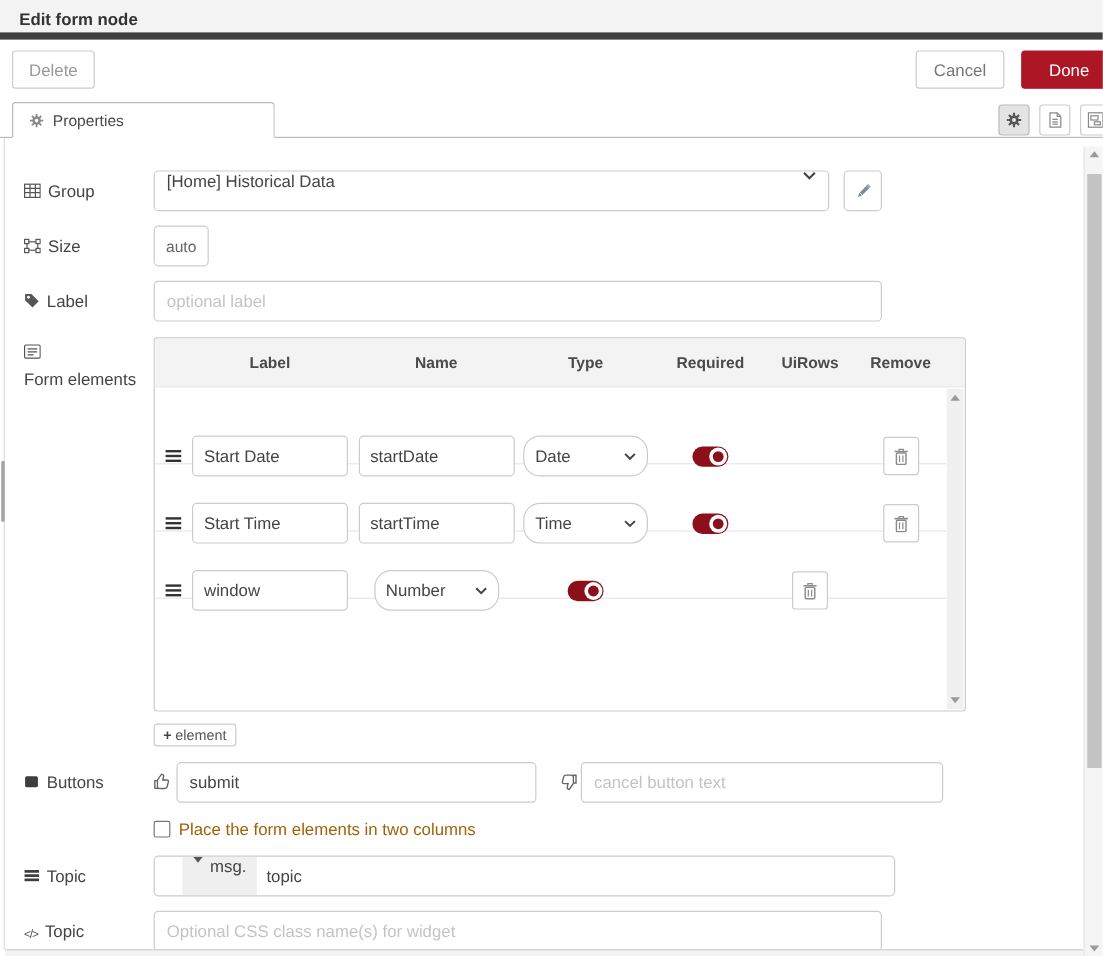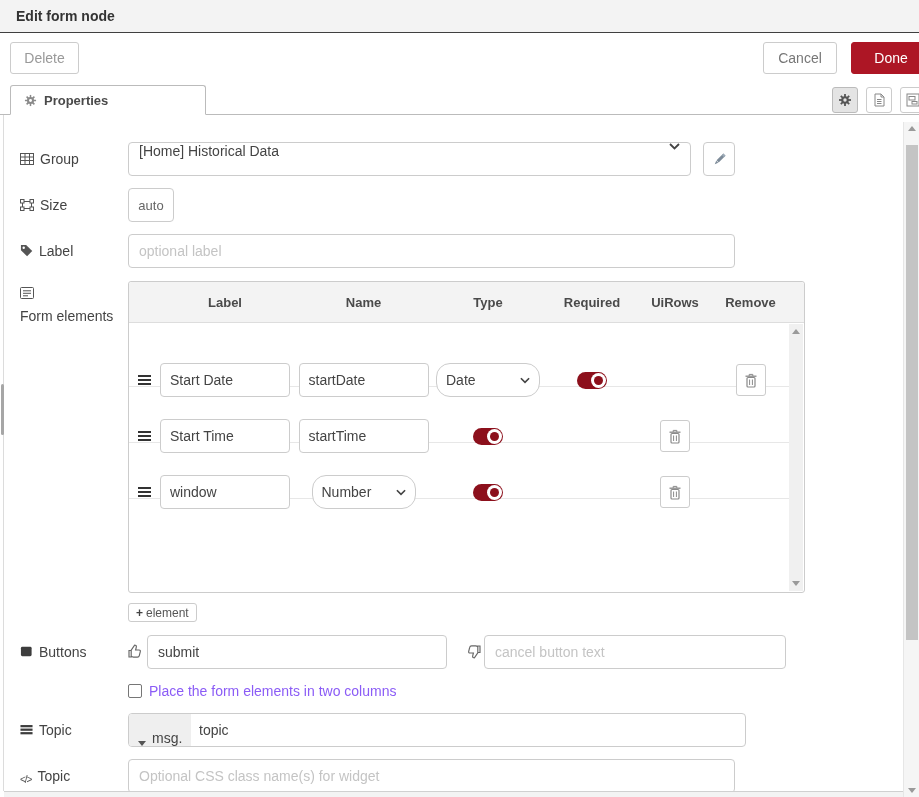--- a/index.html
+++ b/index.html
@@ -1,32 +1,32 @@
 <!DOCTYPE html>
 <html><head>
 <meta charset="utf-8">
 <style>
   * { margin:0; padding:0; box-sizing:border-box; }
   html,body { width:919px; height:797px; }
   body { font-family:"Liberation Sans", sans-serif; background:#fff; position:relative; overflow:hidden; color:#444; }
   #app { position:absolute; inset:0; }
 
   
-  .titlebar { position:absolute; top:0; left:0; width:919px; height:33px; background:#f3f3f3; border-bottom:1px solid #404040; }
+  .titlebar { position:absolute; top:0; left:0; width:919px; height:33px; background:#f3f3f3; border-bottom:6px solid #404040; }
   .titlebar .title { position:absolute; left:16px; top:0; line-height:33px; font-size:14px; font-weight:bold; color:#333; }
 
   
   .btn { display:inline-flex; align-items:center; justify-content:center; background:#fff; border:1px solid #ccc; border-radius:3px; font-size:14px; cursor:pointer; }
   .delete-btn { position:absolute; left:10px; top:42px; width:69px; height:32px; color:#999; }
   .cancel-btn { position:absolute; left:763px; top:42px; width:74px; height:32px; color:#777; }
   .done-btn  { position:absolute; left:851px; top:42px; width:80px; height:32px; background:#AD1625; border:1px solid #AD1625; color:#fff; border-radius:3px; }
 
   
   .tabbar { position:absolute; top:85px; left:0; width:919px; height:30px; background:#fff; border-bottom:1px solid #bbb; }
-  .tab-active { position:absolute; left:10px; top:0; width:196px; height:30px; background:#fff; border:1px solid #bbb; border-bottom:1px solid #fff; border-radius:3px 3px 0 0; display:flex; align-items:center; gap:7px; padding-left:13px; font-size:13px; font-weight:bold; color:#4a4a4a; }
+  .tab-active { position:absolute; left:10px; top:0; width:219px; height:30px; background:#fff; border:1px solid #bbb; border-bottom:1px solid #fff; border-radius:3px 3px 0 0; display:flex; align-items:center; gap:7px; padding-left:13px; font-size:13px; font-weight:normal; color:#4a4a4a; }
   .tabbar-actions { position:absolute; top:2px; right:0; left:0; height:26px; }
   .icon-btn { position:absolute; top:0; width:26px; height:26px; border:1px solid #ccc; border-radius:3px; background:#fff; display:flex; align-items:center; justify-content:center; cursor:pointer; }
   .icon-btn.active { background:#e4e4e4; border-color:#bbb; }
 
   
   .left-line { position:absolute; left:3px; top:115px; height:676px; width:1px; background:#dcdcdc; }
   .left-grip { position:absolute; left:1px; top:384px; width:3px; height:51px; background:#a6a6a6; border-radius:2px; }
   .bottom-strip { position:absolute; left:4px; top:791px; width:899px; height:6px; background:#f3f3f3; border-top:1px solid #d0d0d0; }
 
   
@@ -65,25 +65,25 @@
   .tbl-scroll { position:absolute; top:42px; right:1px; bottom:1px; width:14px; background:#f0f0f0; }
   .tbl-scroll .tri-up { top:5px; left:3px; }
   .tbl-scroll .tri-down { bottom:5px; left:3px; }
 
   .add-el-btn { position:absolute; left:128px; top:603px; height:19px; padding:0 7px; border:1px solid #ccc; border-radius:3px; background:#fff; font-size:12px; color:#555; display:inline-flex; align-items:center; gap:3px; cursor:pointer; }
   .add-el-btn .plus { font-weight:bold; color:#444; }
 
   
   .thumb-icon { position:absolute; width:16px; height:16px; }
   .checkbox { position:absolute; left:128px; top:684px; width:14px; height:14px; border:1px solid #767676; border-radius:2px; background:#fff; cursor:pointer; }
-  .checkbox-label { position:absolute; left:149px; top:683px; font-size:14px; color:#8b5cf6; }
+  .checkbox-label { position:absolute; left:149px; top:683px; font-size:14px; color:#a16207; }
 
   
   .typed-input { position:absolute; left:128px; top:713px; width:618px; height:34px; border:1px solid #ccc; border-radius:4px; display:flex; align-items:center; background:#fff; overflow:hidden; }
-  .typed-prefix { width:62px; align-self:stretch; background:#efefef; display:flex; align-items:flex-end; gap:6px; padding-left:9px; font-size:14px; color:#444; cursor:pointer; }
+  .typed-prefix { width:62px; align-self:stretch; background:#efefef; display:flex; align-items:flex-start; gap:6px; padding-left:9px; font-size:14px; color:#444; cursor:pointer;margin-left:23px; }
   .caret-down { width:0; height:0; border-left:4px solid transparent; border-right:4px solid transparent; border-top:5px solid #555; }
   .typed-value { padding-left:8px; font-size:14px; color:#444; }
 
   svg { display:block; }
 </style>
 </head>
 <body>
 
 <div id="app">
 
@@ -284,20 +284,30 @@
               <i></i>
               <i></i>
             </span>
     </span>
     <span class="cell">
             <input value="Start Time" style="">
           </span>
     <span class="cell">
             <input value="startTime" style="">
           </span>
+    <span class="cell">
+      <span class="type-select">
+        <span>Time</span>
+        <span>
+          <svg width="10" height="7" viewBox="0 0 11 7">
+                  <path d="M1 1 l4.5 4.5 L10 1" fill="none" stroke="#444" stroke-width="1.8"></path>
+                </svg>
+        </span>
+      </span>
+    </span>
     <span class="cell">
       <span class="toggle">
               <span class="knob"></span>
             </span>
     </span>
     <span class="cell"></span>
     <span class="cell">
       <span class="trash-btn">
         <span>
           <svg width="14" height="15" viewBox="0 0 14 15">

